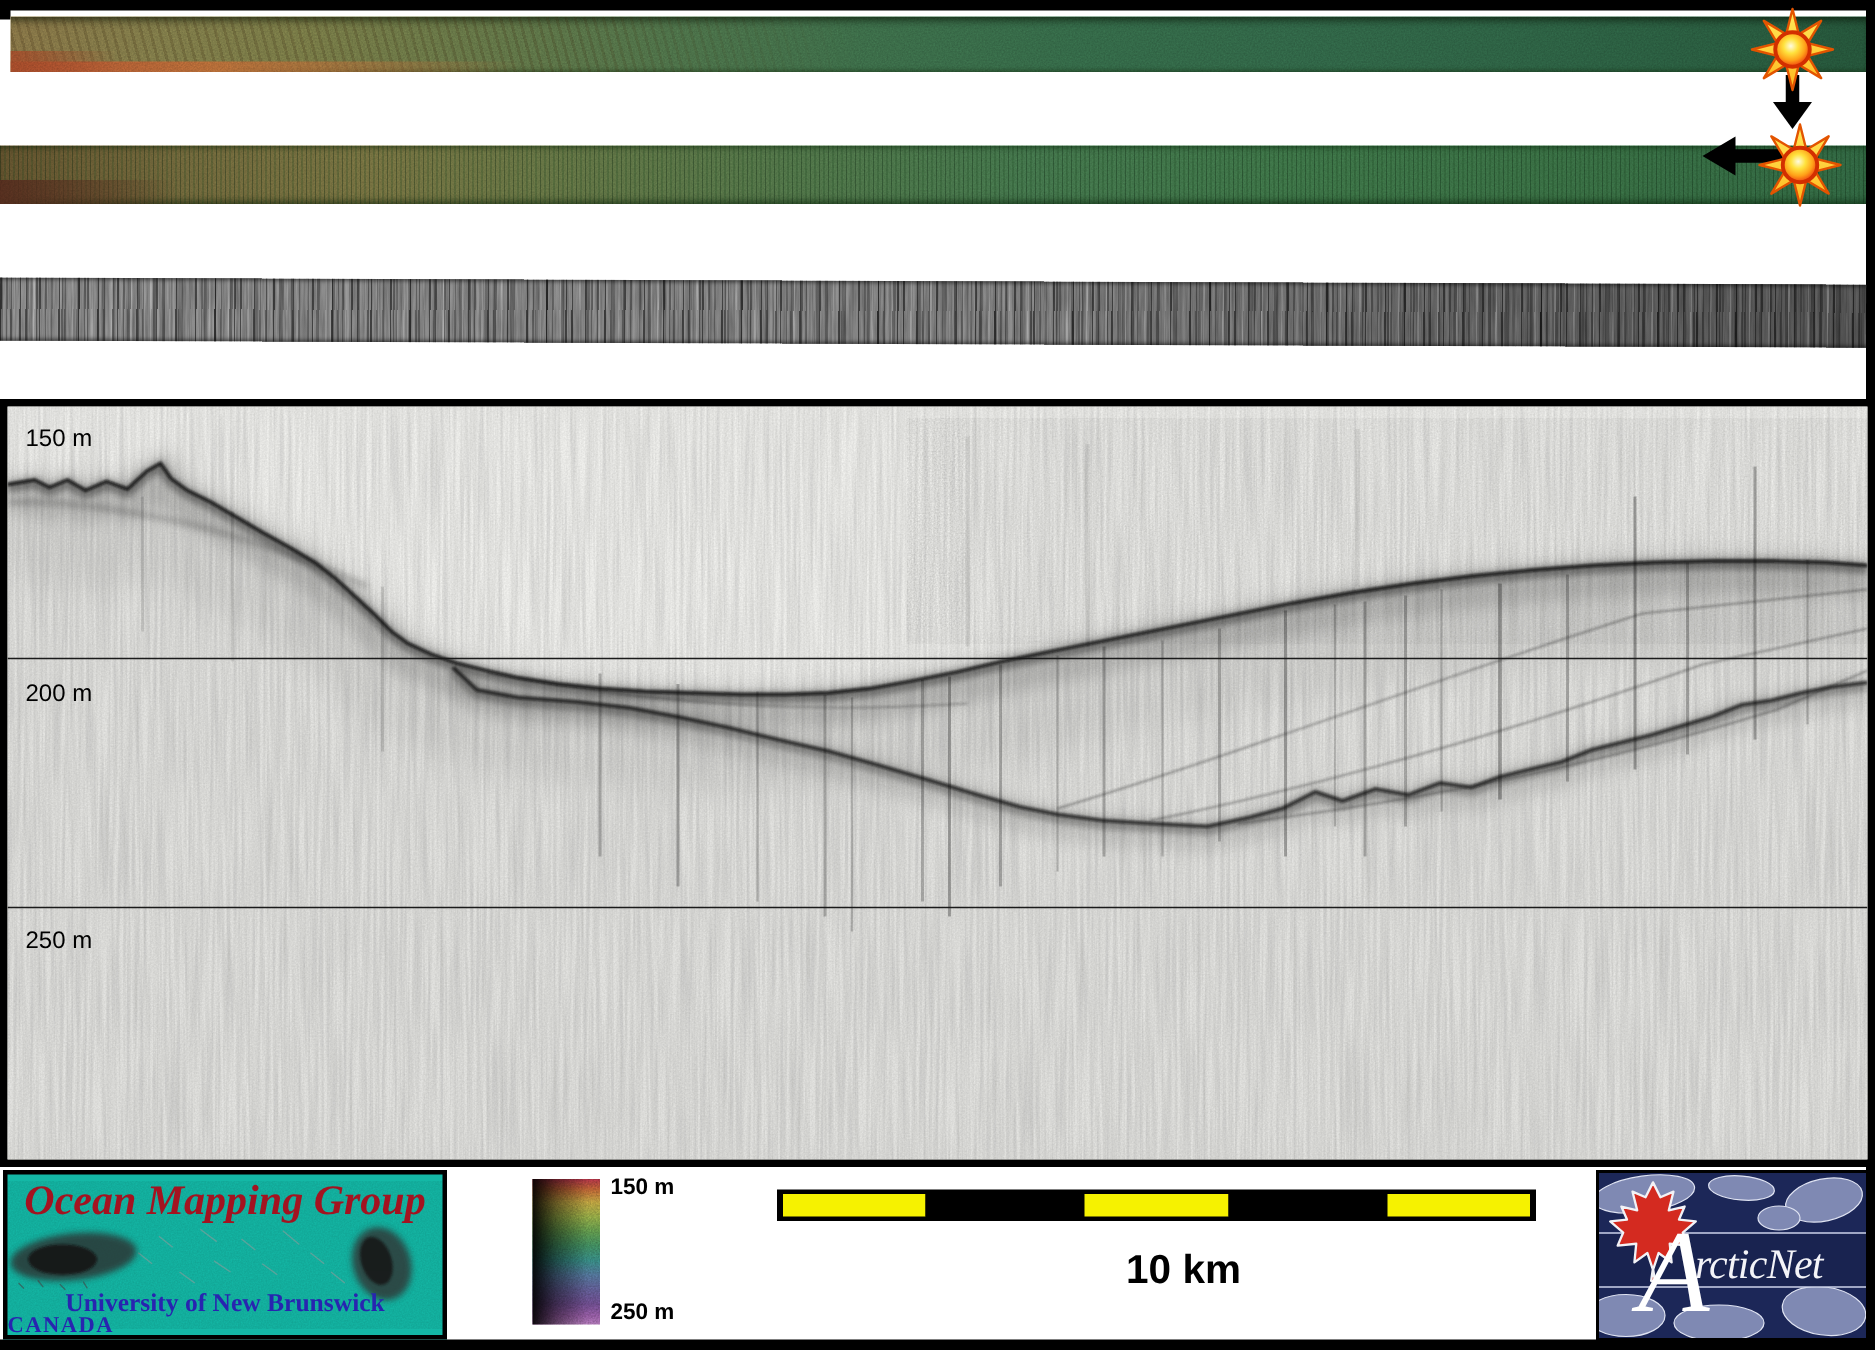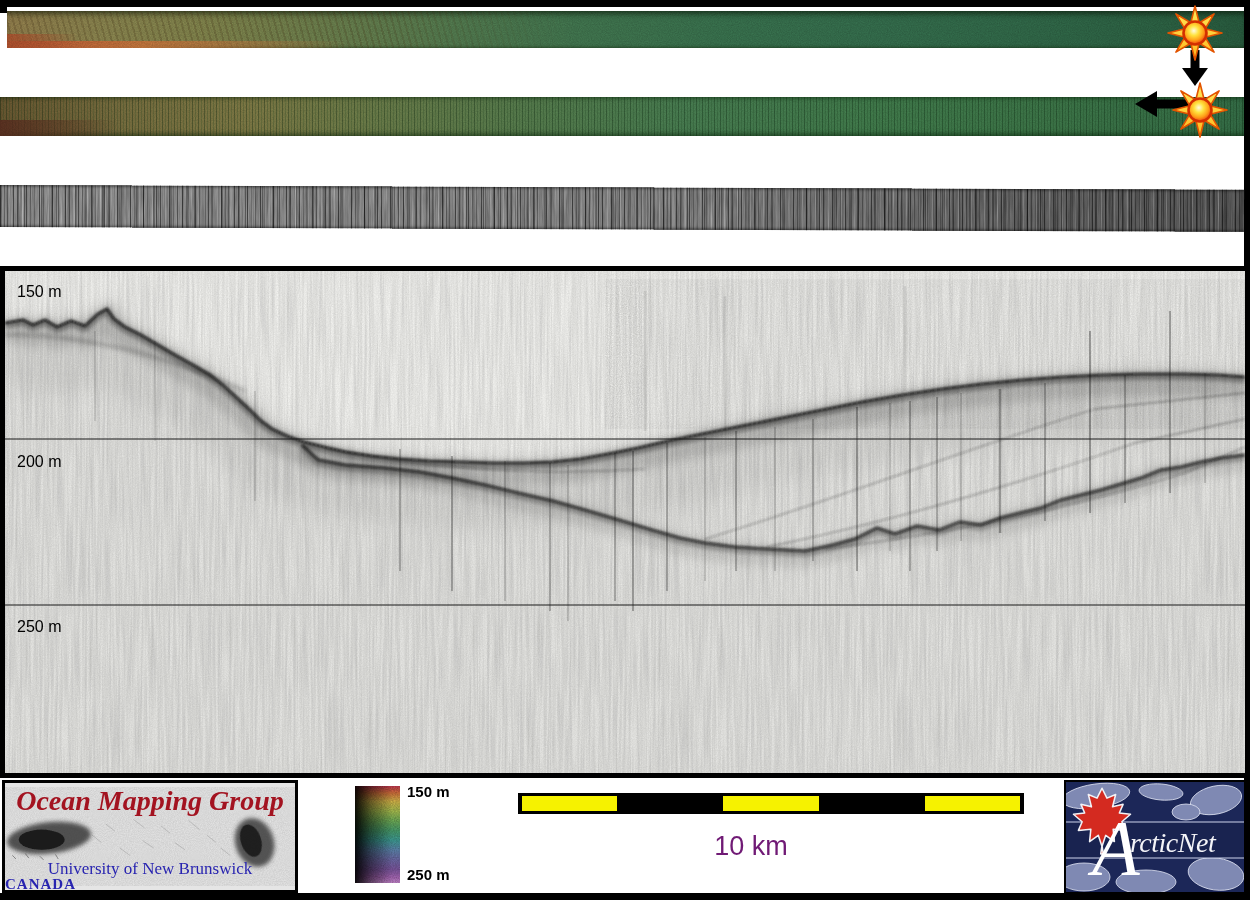--- a/index.html
+++ b/index.html
@@ -50,45 +50,45 @@
   svg.fill{position:absolute;inset:0;width:100%;height:100%;display:block;}
 
   #markers{position:absolute;left:1095px;top:0;width:152px;height:180px;}
 
   
   #panel{position:absolute;left:0;top:266px;width:1250px;height:512px;background:#000;}
   #panel-inner{position:absolute;left:5px;top:5px;width:1240px;height:502px;background:#f5f5f2;}
 
   
   #omg-logo{position:absolute;left:2px;top:780px;width:296px;height:113px;border:3px solid #000;
-    box-sizing:border-box;background:#e5e5e5;overflow:hidden;}
+    box-sizing:border-box;background:#14b8a6;overflow:hidden;}
   .omg-title{position:absolute;top:2px;left:0;right:0;text-align:center;
     font-family:"Liberation Serif","DejaVu Serif",serif;font-style:italic;font-weight:bold;
     font-size:28px;color:#a31320;white-space:nowrap;}
   .omg-uni{position:absolute;top:76px;left:0;right:0;text-align:center;
-    font-family:"Liberation Serif","DejaVu Serif",serif;font-weight:normal;font-size:17px;color:#2824b0;}
+    font-family:"Liberation Serif","DejaVu Serif",serif;font-weight:bold;font-size:17px;color:#2824b0;}
   .omg-country{position:absolute;top:93px;left:0;right:0;text-align:left;
     font-family:"Liberation Serif","DejaVu Serif",serif;font-weight:bold;font-size:15px;color:#2824b0;
     letter-spacing:1px;}
 
   #colorbar{position:absolute;left:355px;top:786px;width:45px;height:97px;
     background:
       linear-gradient(to right,rgba(0,0,0,.92),rgba(0,0,0,.45) 35%,rgba(0,0,0,0) 82%),
       linear-gradient(to bottom,#c43a50 0%,#d4703c 7%,#d6b84a 16%,#a8c050 26%,#6fae58 36%,#4aa06e 46%,
         #3f9e96 56%,#5e85ae 66%,#6e6aa8 76%,#7e58a2 86%,#a868b8 94%,#c88ad0 100%);}
   .cb-label{position:absolute;left:407px;font-weight:bold;font-size:15px;color:#000;}
   #cb-top{top:783px;} #cb-bottom{top:866px;}
 
   #scalebar{position:absolute;left:518px;top:793px;width:506px;height:21px;background:#000;
     box-sizing:border-box;padding:3px 4px;display:flex;}
   #scalebar .seg{height:100%;}
   #scalebar .seg.y{background:#f6f200;flex:1 1 0;}
   #scalebar .seg.b{background:#000;flex:1.12 1 0;}
-  #scalebar-label{position:absolute;left:498px;top:831px;width:506px;text-align:center;
-    font-size:27px;font-weight:normal;color:#701a75;}
+  #scalebar-label{position:absolute;left:536px;top:831px;width:506px;text-align:center;
+    font-size:27px;font-weight:bold;color:#000000;}
 
   #arcticnet-logo{position:absolute;left:1064px;top:780px;width:182px;height:114px;border:2px solid #000;
     box-sizing:border-box;background:#1c2758;overflow:hidden;}
 </style>
 </head>
 <body>
 
 <svg width="0" height="0" style="position:absolute" aria-hidden="true">
   <defs>
     <filter id="fGrain" x="0" y="0" width="100%" height="100%">

